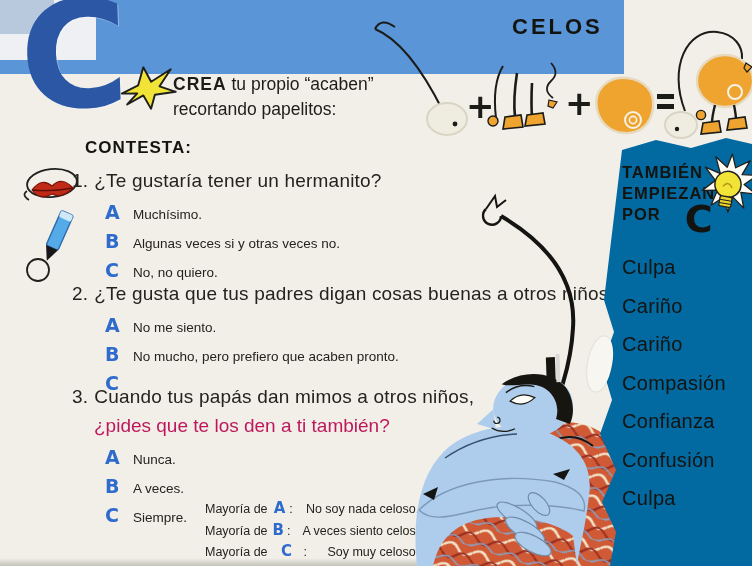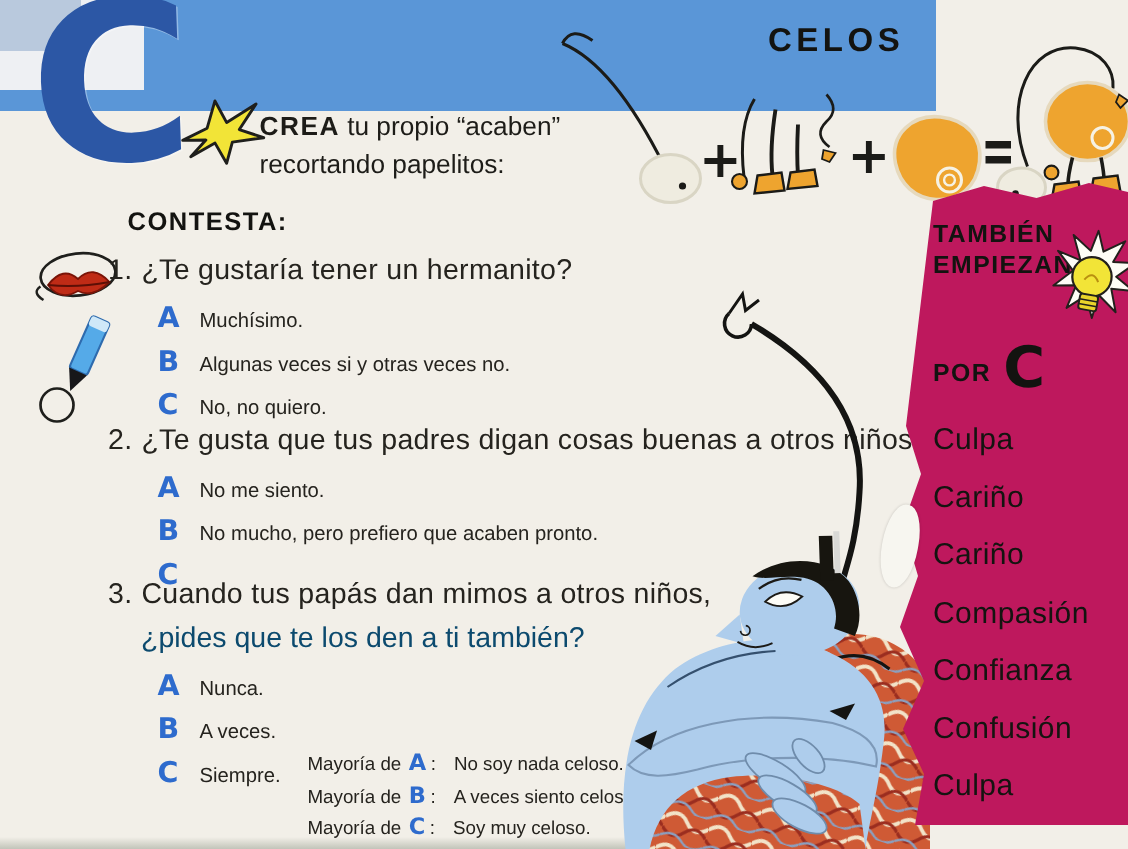--- a/index.html
+++ b/index.html
@@ -36,42 +36,42 @@
   .contesta{position:absolute;left:85px;top:138px;z-index:5;font-size:17px;font-weight:800;letter-spacing:1px;color:#131310;}
   .star-svg{position:absolute;left:119px;top:63px;z-index:6;transform:rotate(-8deg);}
   .rebus-svg{position:absolute;left:365px;top:5px;z-index:6;}
   .lips-svg{position:absolute;left:20px;top:164px;z-index:5;}
   .crayon-svg{position:absolute;left:24px;top:202px;z-index:5;}
 
   
   .question-block{position:absolute;left:72px;z-index:5;}
   #q1{top:170px;} #q2{top:283px;} #q3{top:386px;}
   .q-title{font-size:19px;color:#25231e;letter-spacing:.2px;}
-  .q-line2{font-size:19px;color:#0c4a6e;margin:7px 0 0 22px;}
+  .q-line2{font-size:19px;color:#be185d;margin:7px 0 0 22px;}
   .q-num{margin-right:6px;}
   .options{margin:9px 0 0 33px;display:flex;flex-direction:column;gap:7px;}
   .option{display:flex;align-items:baseline;gap:11px;}
   .abc{font-weight:800;font-size:19px;color:#2e6bcd;width:17px;font-family:"DejaVu Sans",sans-serif;}
   .opt-text{font-size:13.5px;color:#25231e;}
 
   
   .results{position:absolute;left:205px;top:499px;z-index:5;display:flex;flex-direction:column;gap:3.5px;}
-  .result-row{display:flex;align-items:baseline;font-size:12.5px;color:#25231e;}
+  .result-row{display:flex;align-items:baseline;font-size:12.5px;color:#25231e;justify-content:space-between;}
   .result-prefix{margin-right:5px;}
   .result-letter{font-weight:800;font-size:15px;color:#2e6bcd;font-family:"DejaVu Sans",sans-serif;margin-right:3px;}
   .result-colon{margin-right:12px;}
 
   
   .sidebar{
-    position:absolute;left:596px;top:118px;width:156px;height:432px;background:#be185d;z-index:7;
+    position:absolute;left:596px;top:134px;width:156px;height:432px;background:#0369a1;z-index:7;
     clip-path:polygon(26px 16px,60px 6px,95px 14px,130px 4px,156px 10px,156px 432px,14px 432px,20px 398px,6px 368px,20px 336px,4px 300px,16px 266px,6px 232px,18px 198px,8px 166px);
     box-sizing:border-box;padding:28px 0 0 26px;
   }
   .sb-title{font-size:16.5px;font-weight:800;letter-spacing:1px;color:#131310;line-height:21px;}
-  .sb-por-row{display:flex;align-items:flex-end;gap:8px;margin-top:42px;}
+  .sb-por-row{display:flex;align-items:flex-start;gap:24px;}
   .sb-letter{font-family:"DejaVu Sans",sans-serif;font-weight:700;font-size:38px;line-height:30px;color:#131310;}
   .sb-words{margin-top:22px;display:flex;flex-direction:column;gap:15.5px;}
   .sb-word{font-size:20px;color:#141410;letter-spacing:.3px;}
   .bulb-svg{position:absolute;left:698px;top:150px;z-index:9;transform:rotate(10deg);}
   .paper-bit{position:absolute;left:588px;top:336px;width:24px;height:56px;background:#f7f6f0;border-radius:50% 45% 50% 48%;transform:rotate(10deg);z-index:8;box-shadow:0 0 2px rgba(0,0,0,.18);}
 
   .genie-svg{position:absolute;left:405px;top:178px;z-index:6;}
   .bottom-edge{position:absolute;left:0;top:558px;width:418px;height:8px;z-index:5;
     background:linear-gradient(to bottom,rgba(150,155,145,0),#a8ada0);opacity:.65;}
   .rebus-plus{fill:#1b1b18;font-family:"DejaVu Sans",sans-serif;font-weight:700;font-size:34px;}

